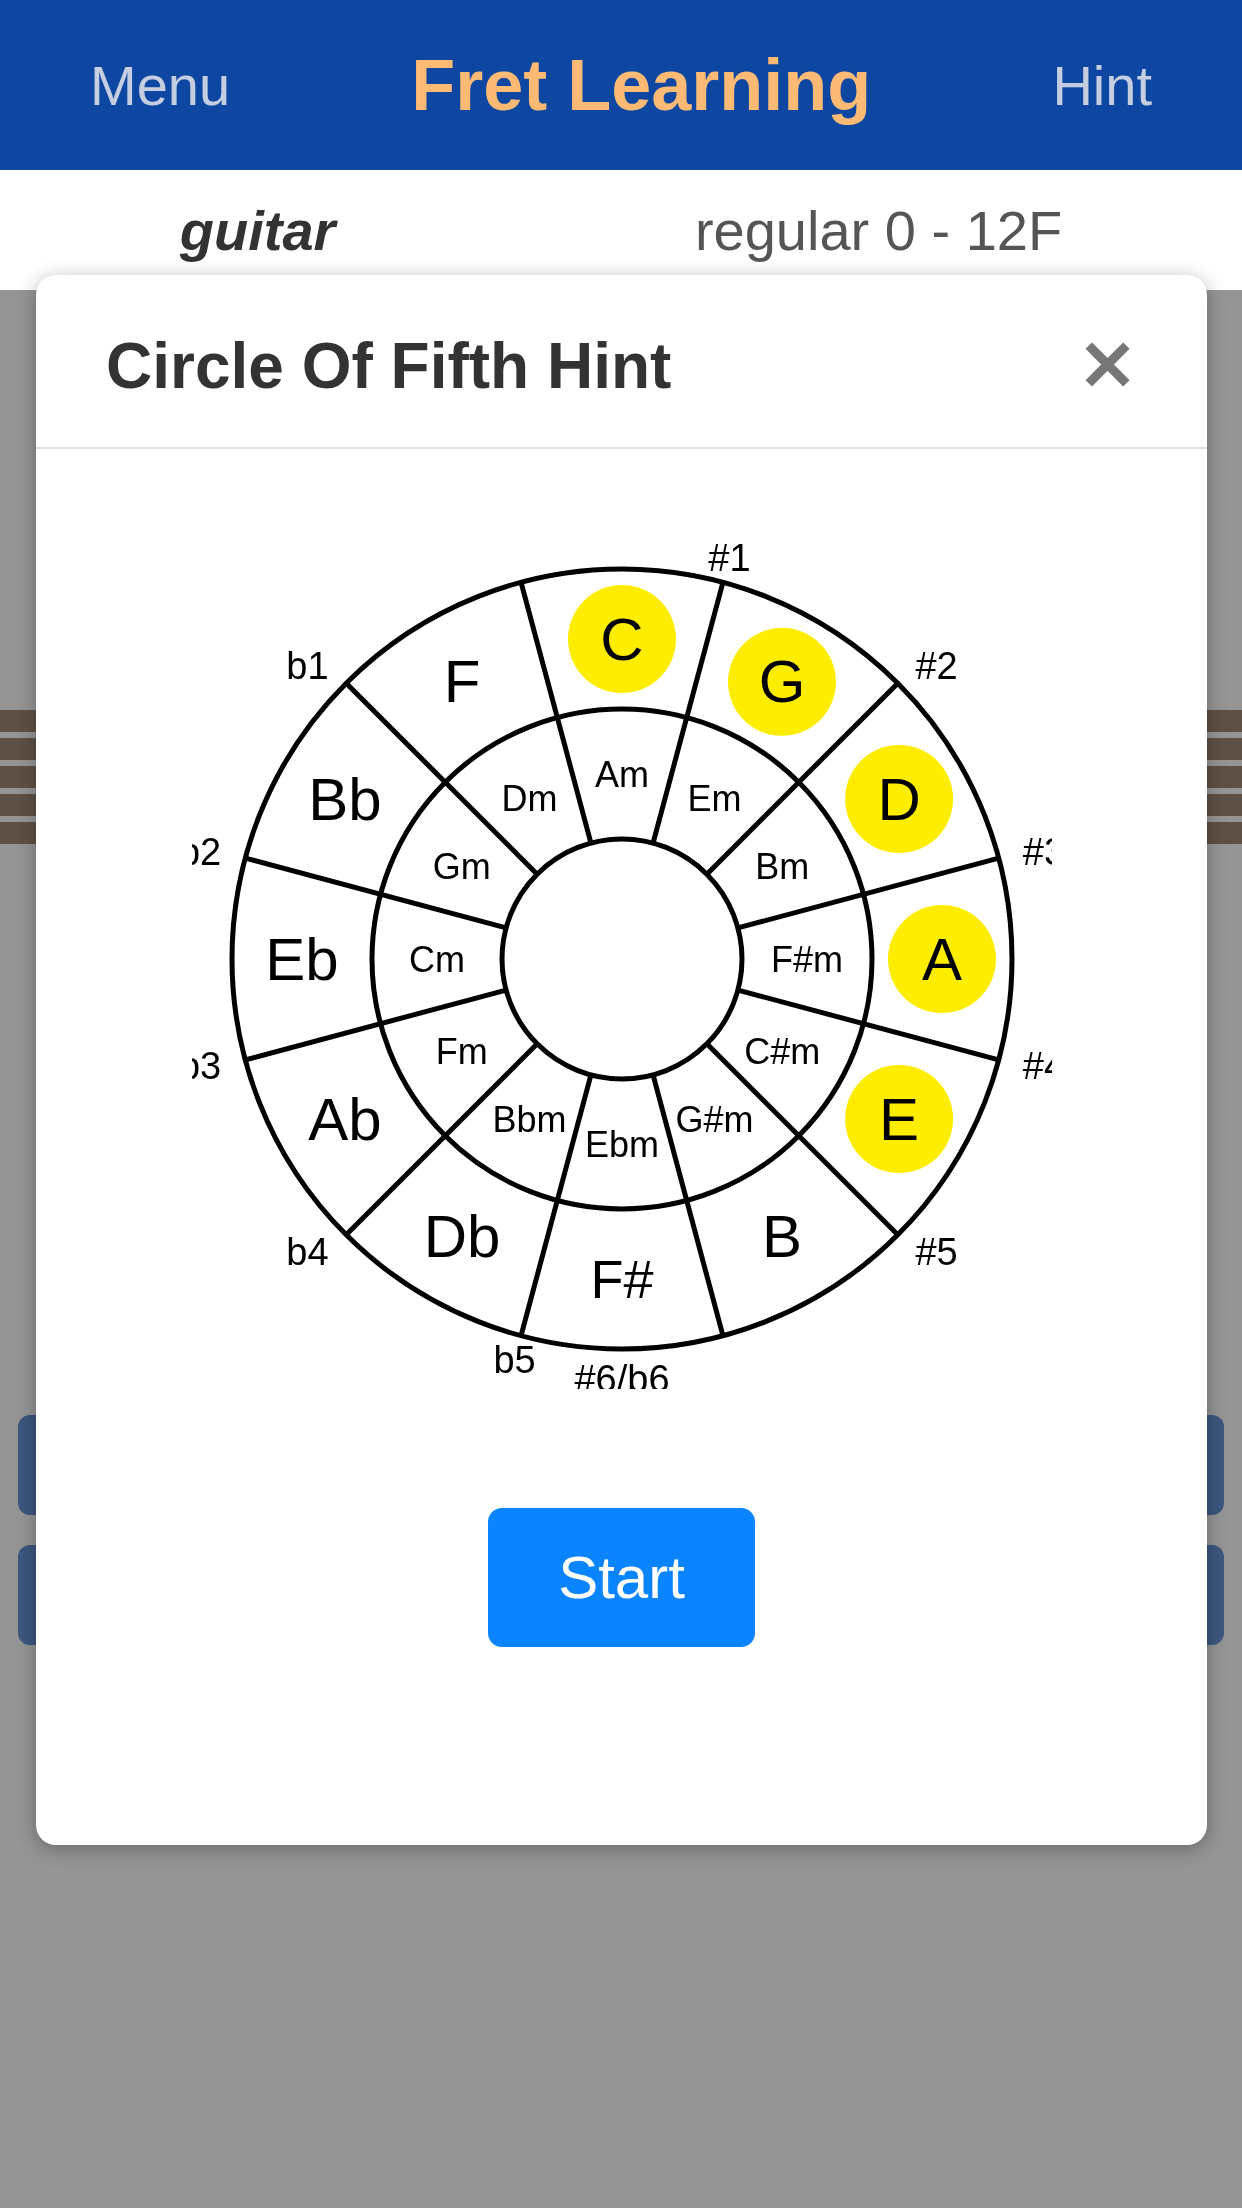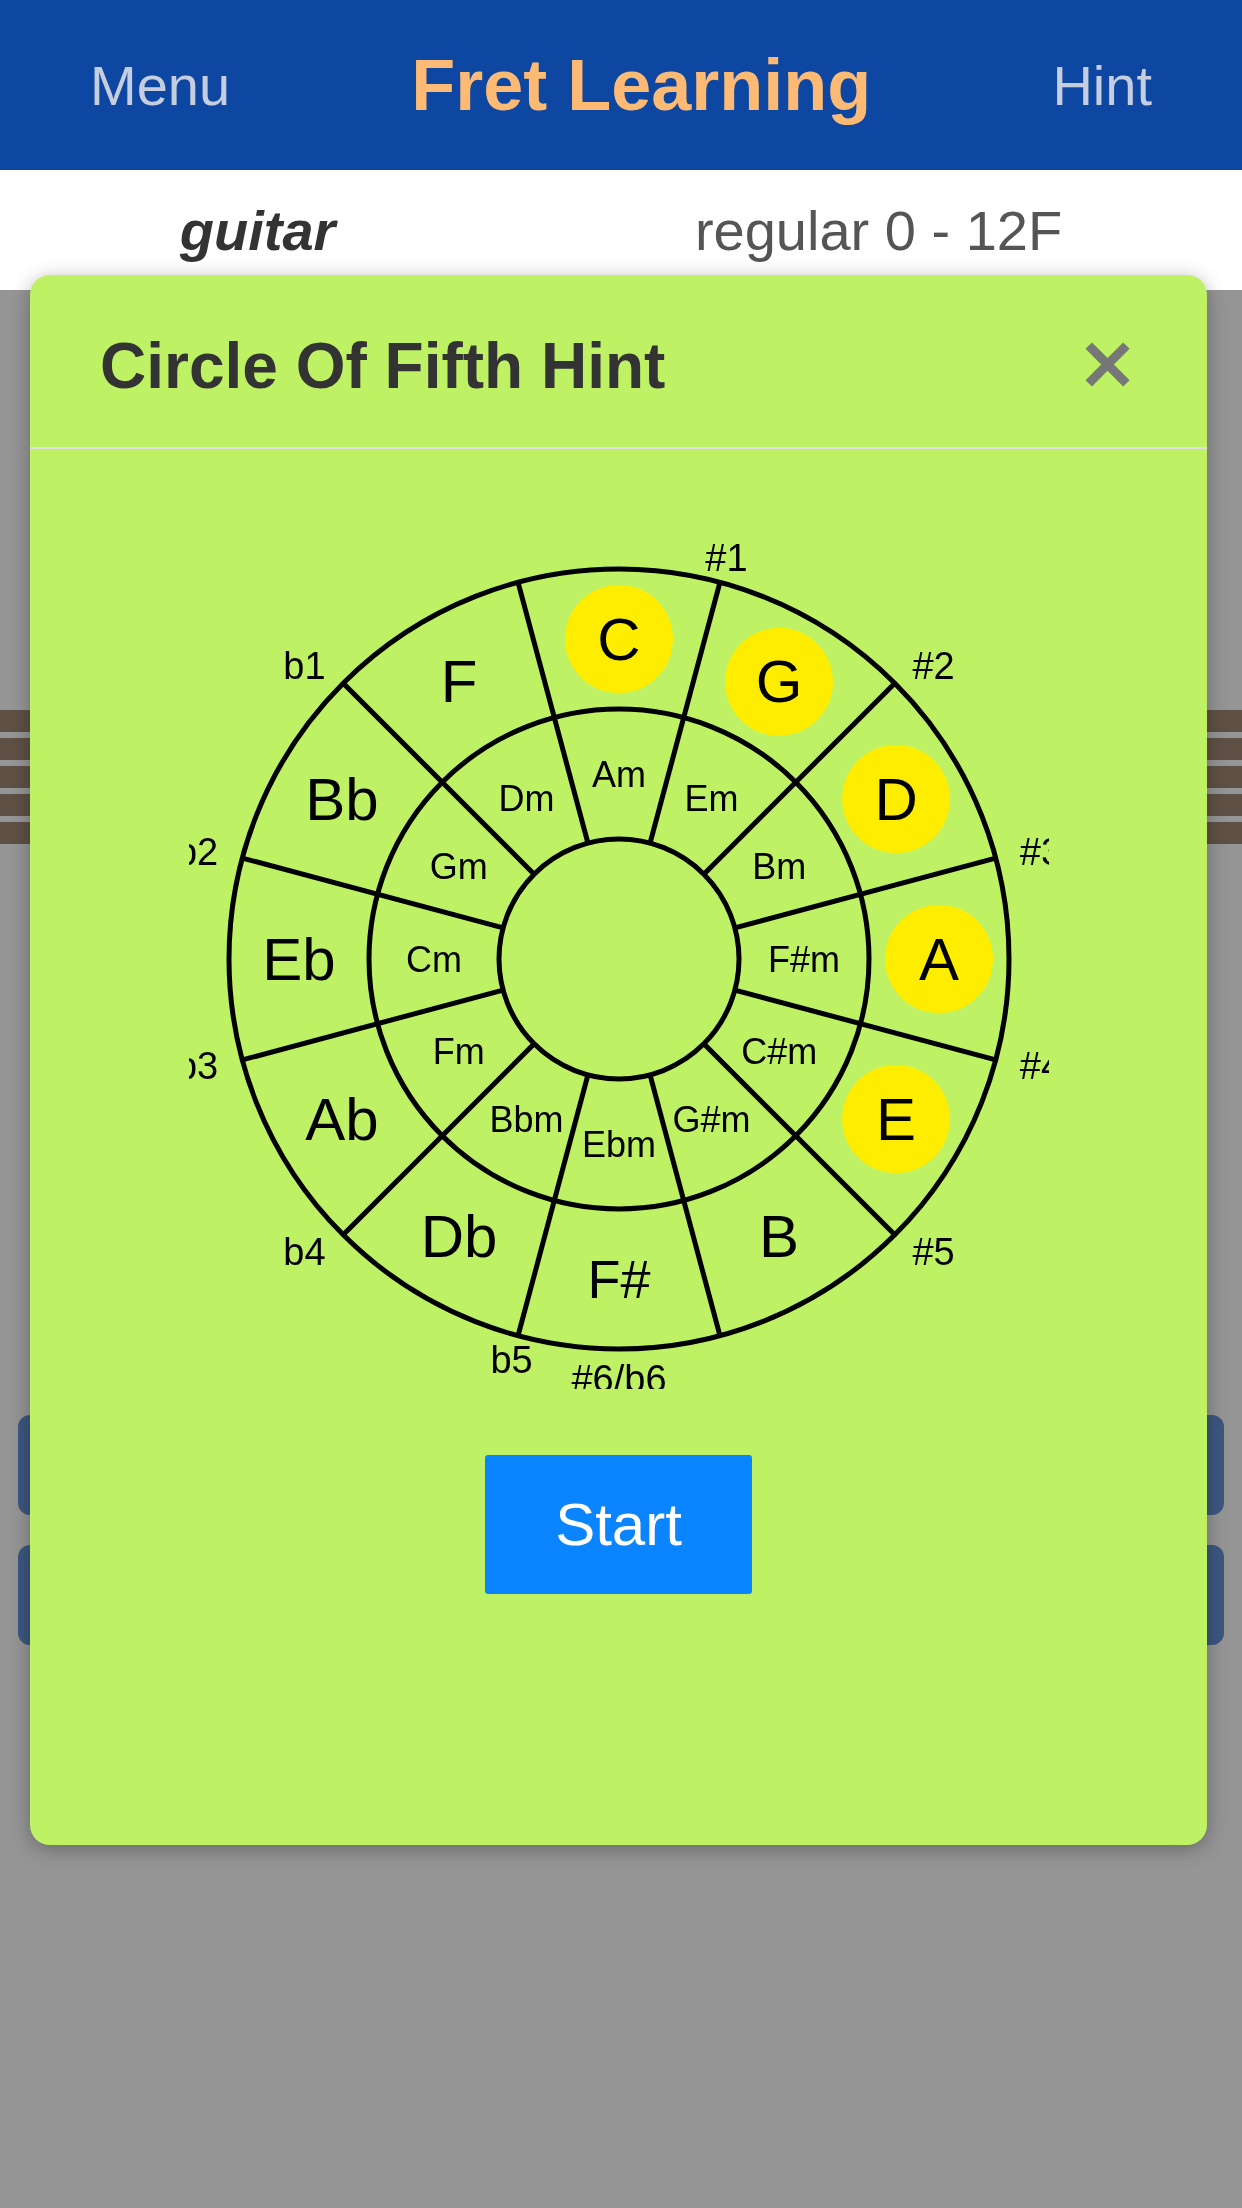--- a/index.html
+++ b/index.html
@@ -43,24 +43,24 @@
   position: absolute;
   top: 170px;
   left: 0;
   right: 0;
   bottom: 0;
   background: rgba(100,100,100,0.55);
 }
 .modal {
   position: absolute;
   top: 275px;
-  left: 30px;
+  left: 36px;
   right: 35px;
   height: 1570px;
-  background: #bef264;
+  background: #ffffff;
   border-radius: 20px;
   display: flex;
   flex-direction: column;
   box-shadow: 0 4px 20px rgba(0,0,0,0.3);
 }
 .modal-header {
   display: flex;
   justify-content: space-between;
   align-items: center;
   padding: 50px 70px 40px 70px;
@@ -82,26 +82,26 @@
   display: flex;
   flex-direction: column;
   align-items: center;
   padding-top: 80px;
 }
 .circle-svg {
   width: 860px;
   height: 860px;
 }
 .start-btn {
-  margin-top: 66px;
+  margin-top: 119px;
   background: #0a84ff;
   color: #fff;
   font-size: 60px;
   padding: 35px 70px;
-  border-radius: 3px;
+  border-radius: 14px;
   border: none;
   cursor: pointer;
 }
 .outer-major { font-size: 60px; font-weight: 500; fill: #000; }
 .outer-major.fs { font-size: 54px; }
 .inner-minor { font-size: 36px; fill: #000; }
 .edge-label { font-size: 38px; fill: #000; }
 .highlight { fill: #ffed00; }
 .fret-bg {
   position: absolute;

